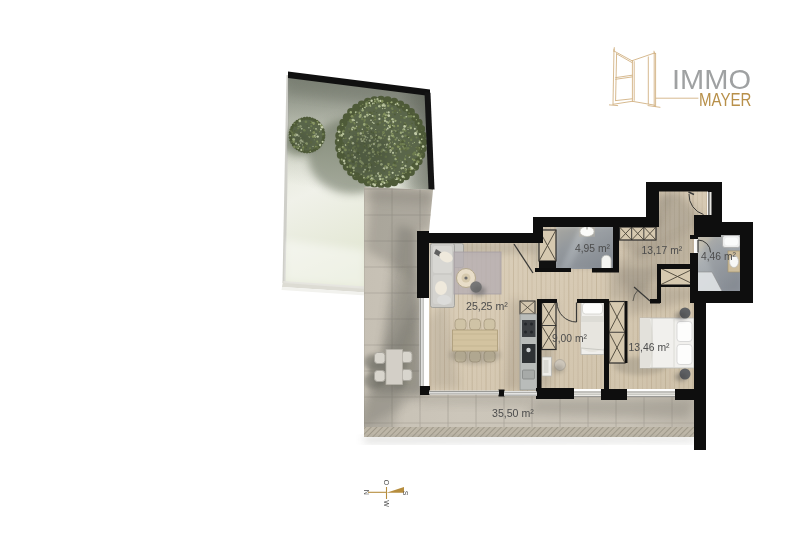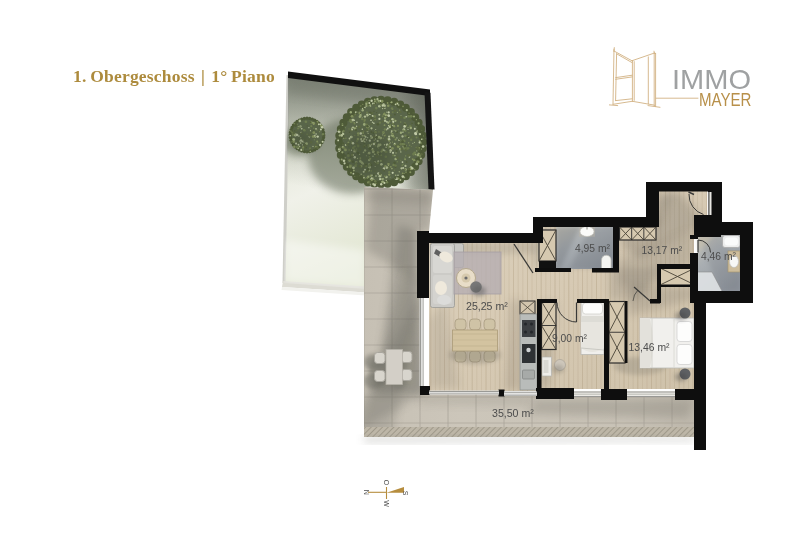--- a/index.html
+++ b/index.html
@@ -2,21 +2,20 @@
 <html><head>
 <meta charset="utf-8">
 <style>
 html,body{margin:0;padding:0;background:#ffffff;width:800px;height:533px;overflow:hidden;}
 #page{position:relative;width:800px;height:533px;background:#fff;font-family:"Liberation Sans",sans-serif;}
 #title{position:absolute;left:73px;top:66px;font-family:"Liberation Serif",serif;font-weight:bold;font-size:17.5px;color:#ad8b3d;letter-spacing:0.2px;}
 </style>
 </head>
 <body>
 <div id="page">
-<div id="title">1. Obergeschoss  |  1° Piano</div>
 
 <svg width="204" height="90" viewBox="0 0 204 90" style="position:absolute;left:596px;top:34px;">
 <g stroke="#cfae7d" stroke-width="0.9" fill="none" stroke-linecap="round" opacity="0.95">
  <path d="M18,15.2 L17,70.3"></path>
  <path d="M18.3,13.6 L18,17.5"></path>
  <path d="M18,17 L36.4,27"></path>
  <path d="M20.6,19.8 L19.6,66.6"></path>
  <path d="M20.6,19.8 L36,28.6"></path>
  <path d="M19.7,43.6 L36.2,41.2"></path>
  <path d="M19.6,45.3 L36.2,42.9"></path>

